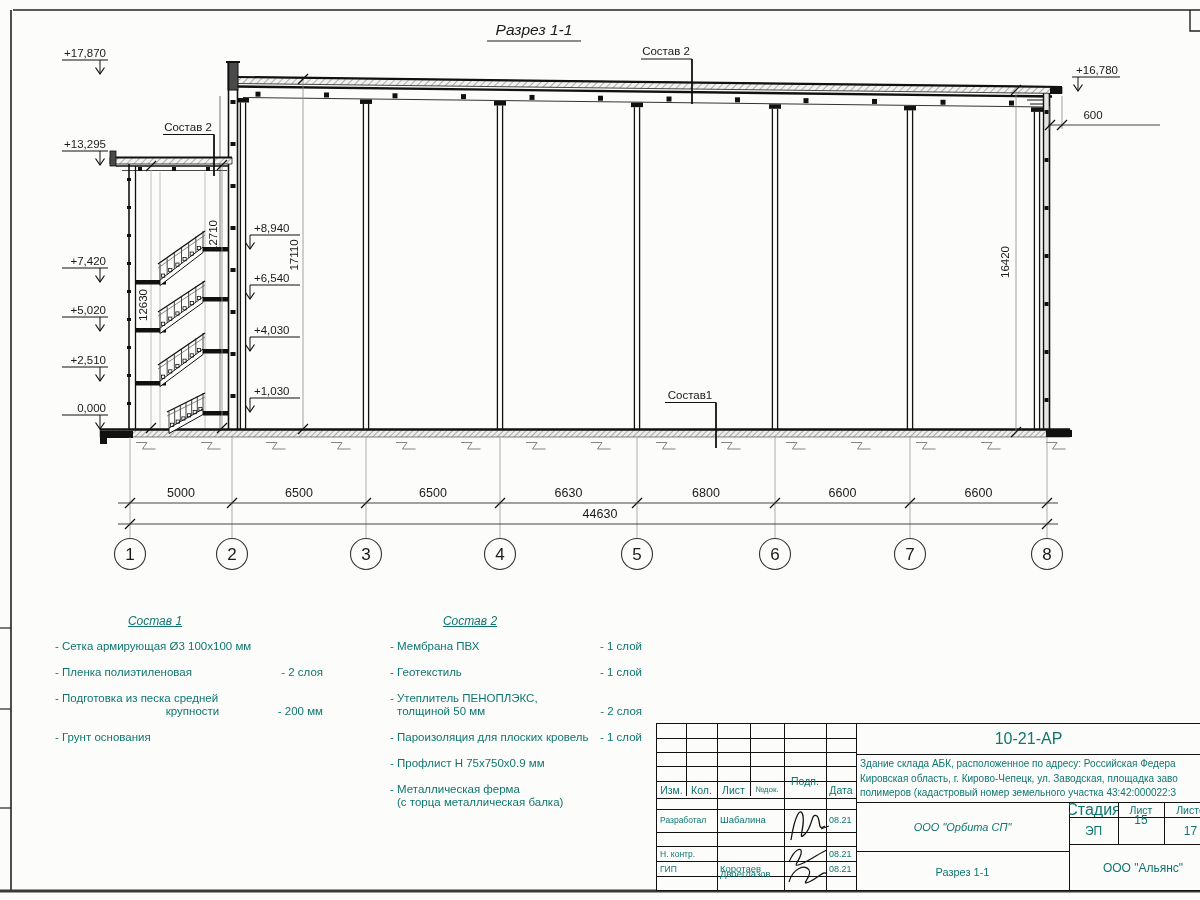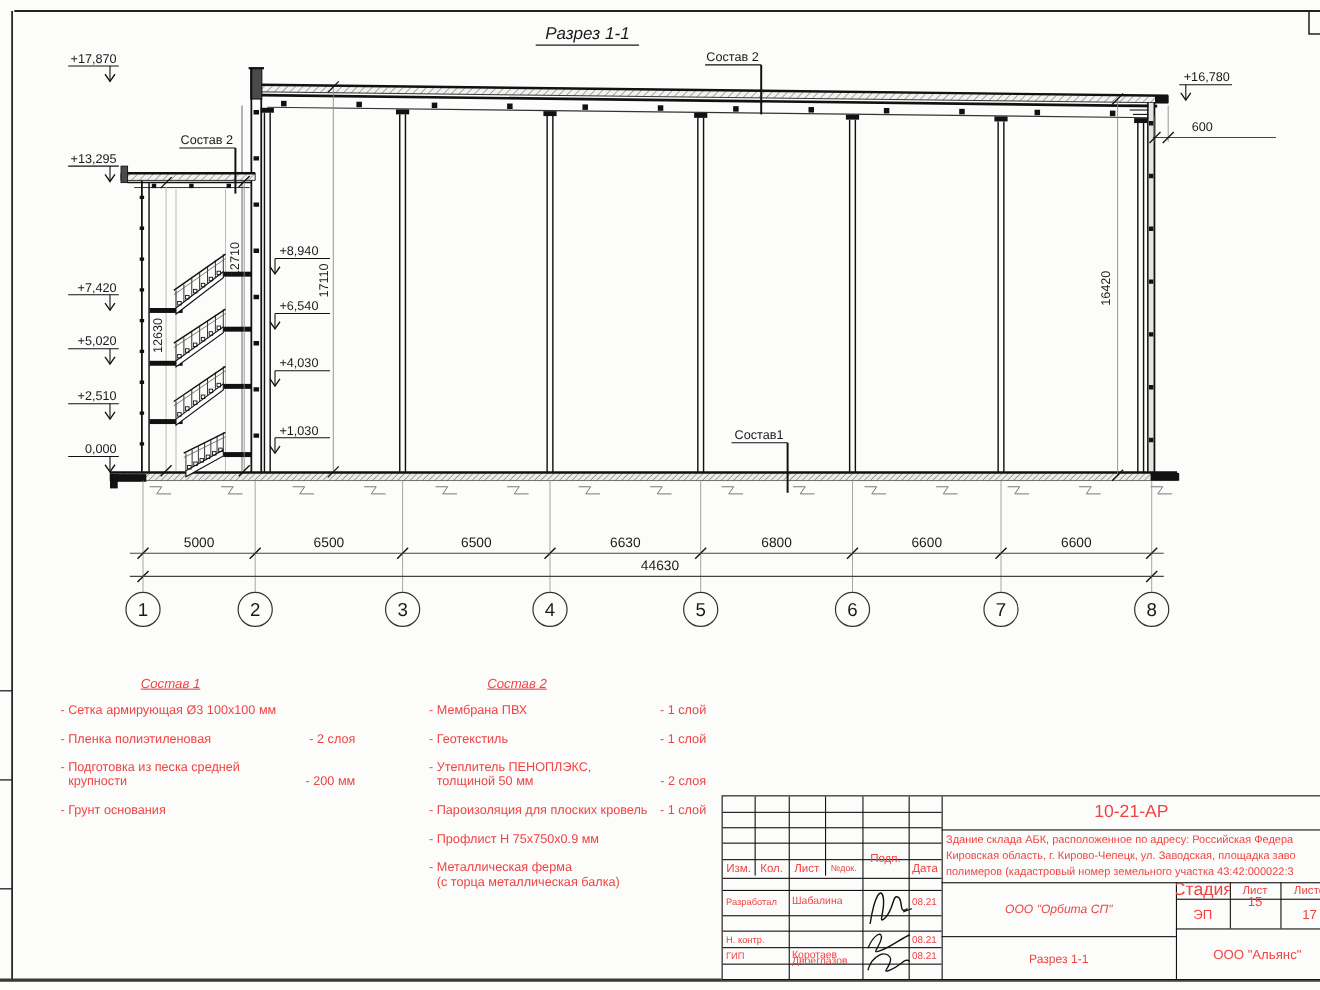--- a/index.html
+++ b/index.html
@@ -1,17 +1,17 @@
 <!DOCTYPE html>
 <html><head>
 <meta charset="utf-8">
 <style>
   html,body{margin:0;padding:0;background:#e8e8e8;}
   .sheet{position:relative;width:1200px;height:900px;background:#fcfcfb;overflow:hidden;
-         font-family:"Liberation Sans", sans-serif;color:#ef4444;}
+         font-family:"Liberation Sans", sans-serif;color:#0f766e;}
   svg text{font-family:"Liberation Sans", sans-serif;fill:#1a1a1a;}
 
   
   .mat-list{position:absolute;font-size:11.5px;line-height:13px;}
   .mat-title{font-style:italic;text-decoration:underline;font-size:12px;margin-bottom:12px;}
   .mat-item{position:relative;margin-bottom:13px;}
   .mat-name{display:block;}
   .mat-val{position:absolute;right:0;bottom:0;white-space:nowrap;}
 
   
@@ -390,21 +390,21 @@
     <div class="mat-title" style="text-align:center;width:200px;">Состав 1</div>
     <div class="mat-item">
       <span class="mat-name">- Сетка армирующая Ø3 100х100 мм</span>
     </div>
     <div class="mat-item">
       <span class="mat-name">- Пленка полиэтиленовая</span>
       <span class="mat-val">-  2 слоя</span>
     </div>
     <div class="mat-item">
       <span class="mat-name">- Подготовка из песка средней</span>
-      <span class="mat-name" style="padding-left:7px;">крупности</span>
+      <span class="mat-name" style="padding-left:7px;text-align:center;">крупности</span>
       <span class="mat-val">- 200 мм</span>
     </div>
     <div class="mat-item">
       <span class="mat-name">- Грунт основания</span>
     </div>
   </div>
 
   
   <div class="mat-list" style="left:390px;top:615px;width:252px;">
     <div class="mat-title" style="text-align:center;width:160px;">Состав 2</div>

